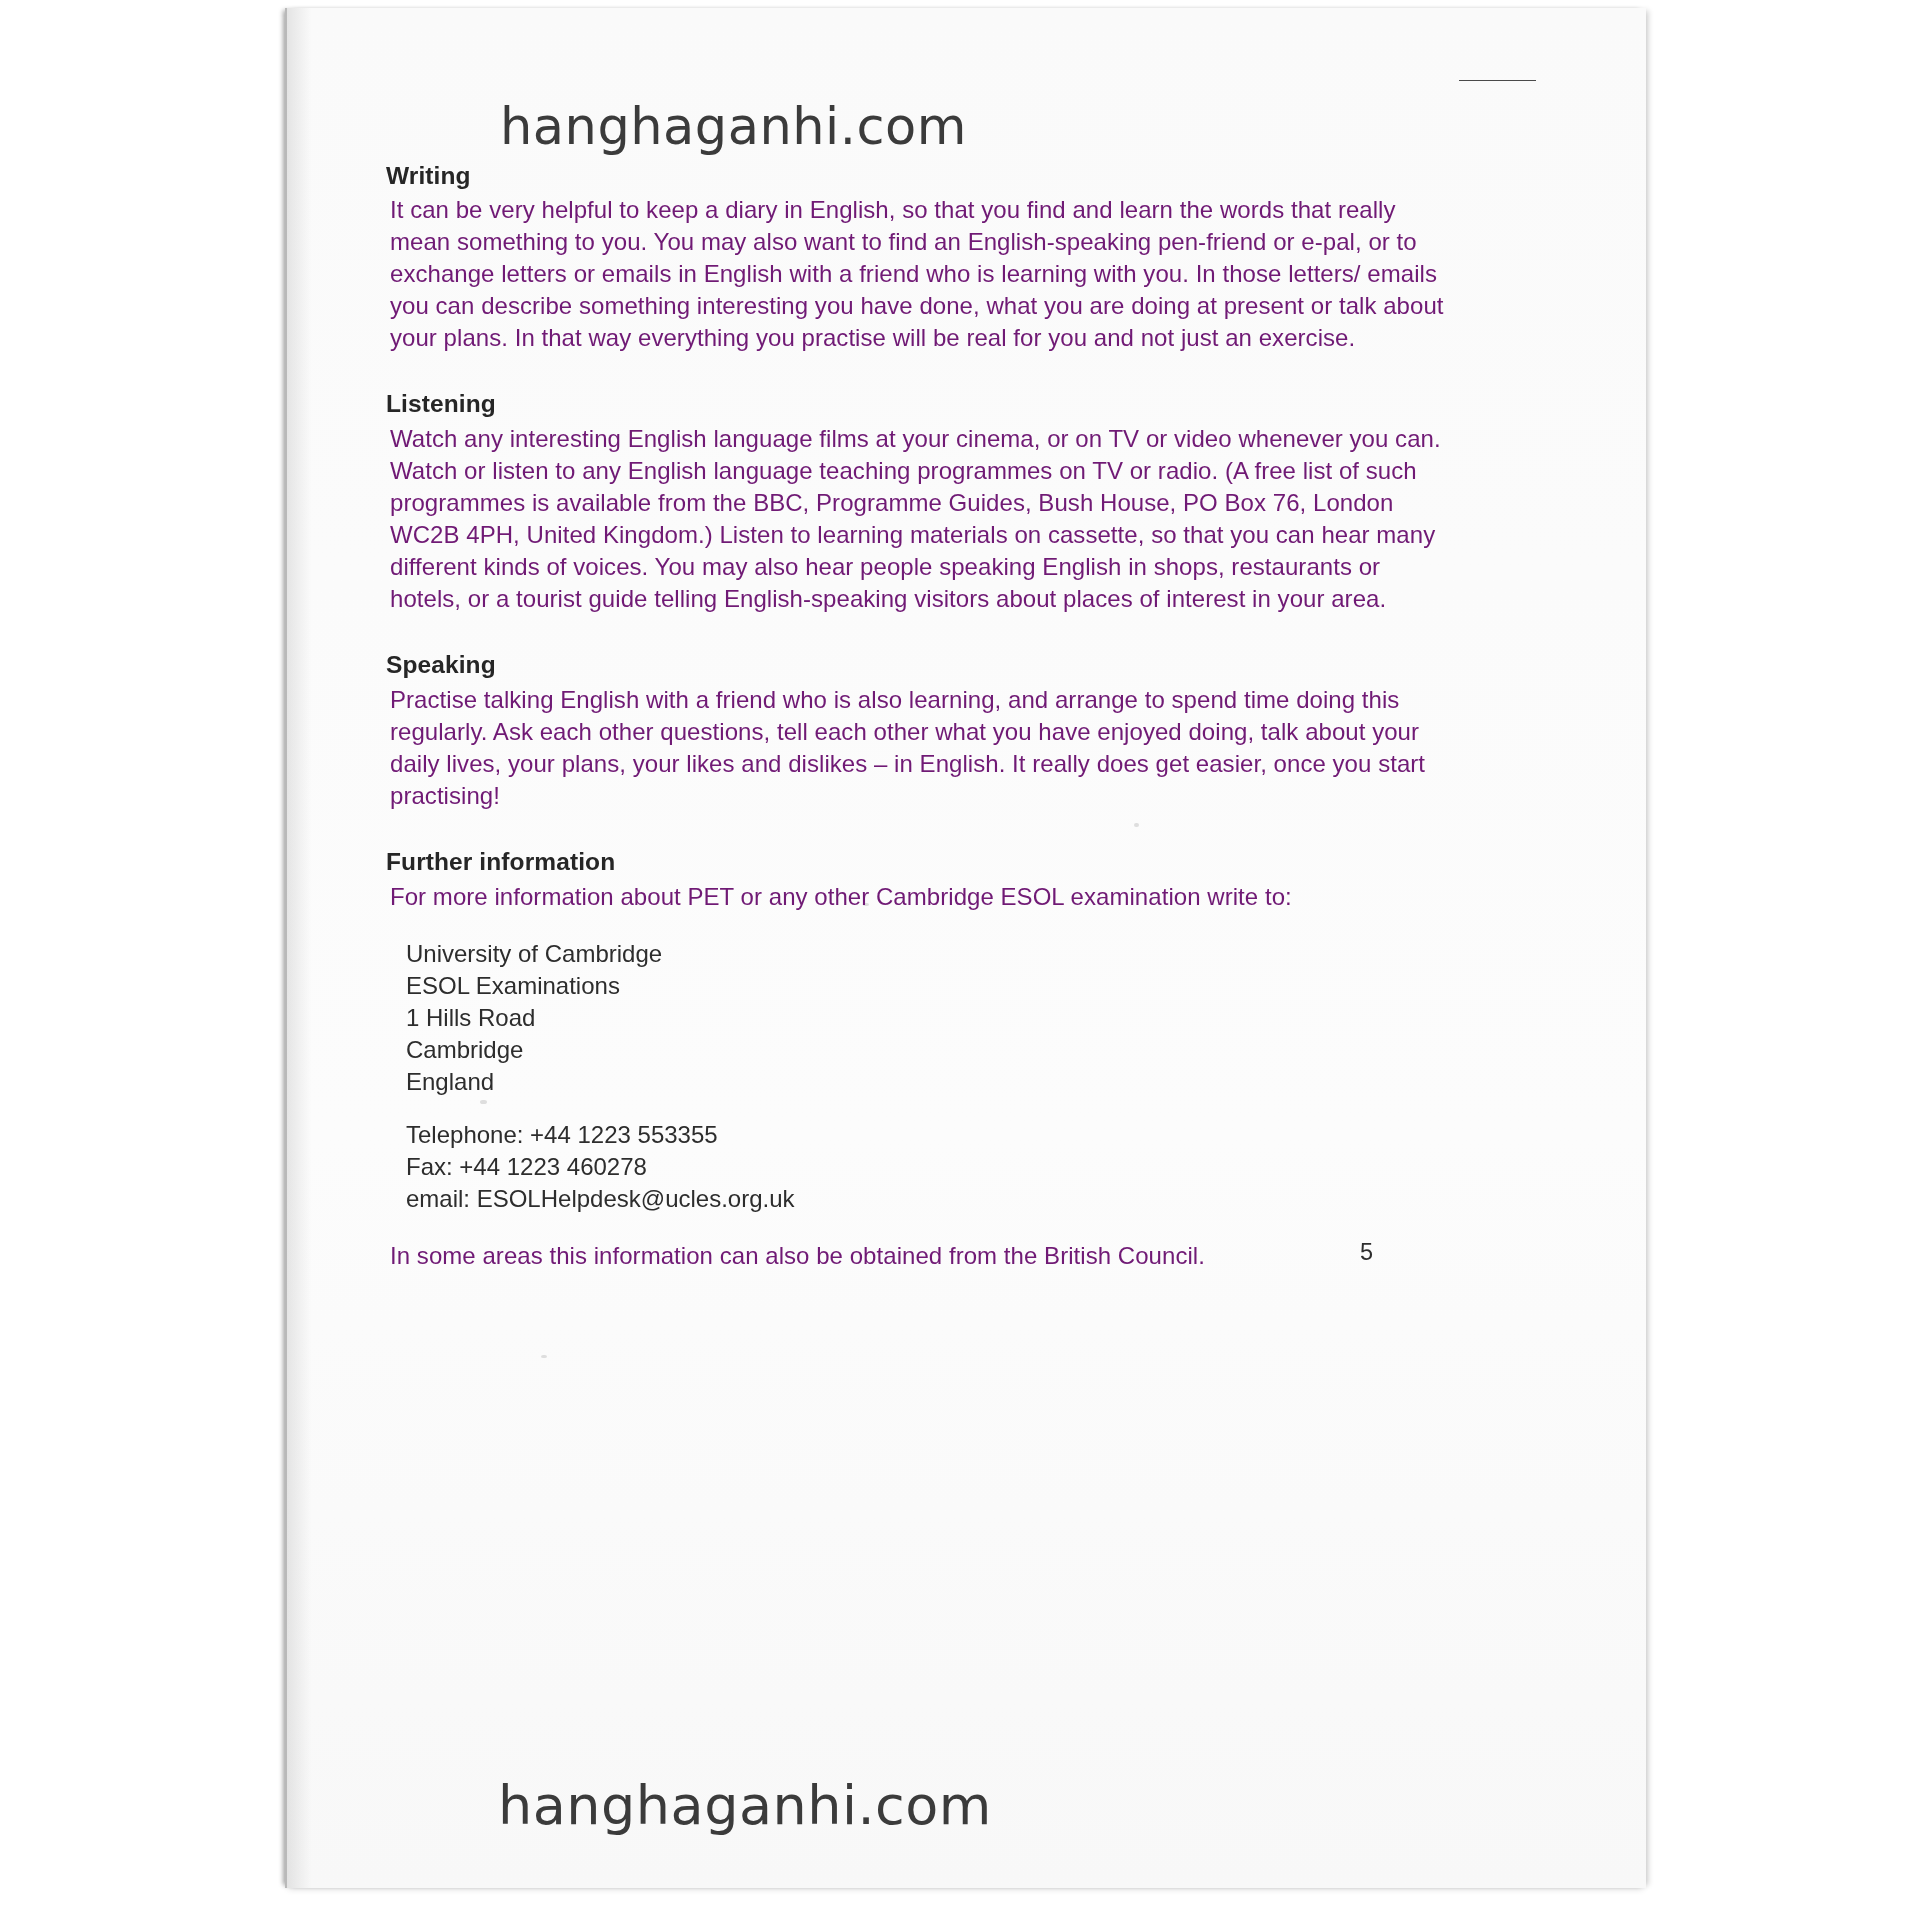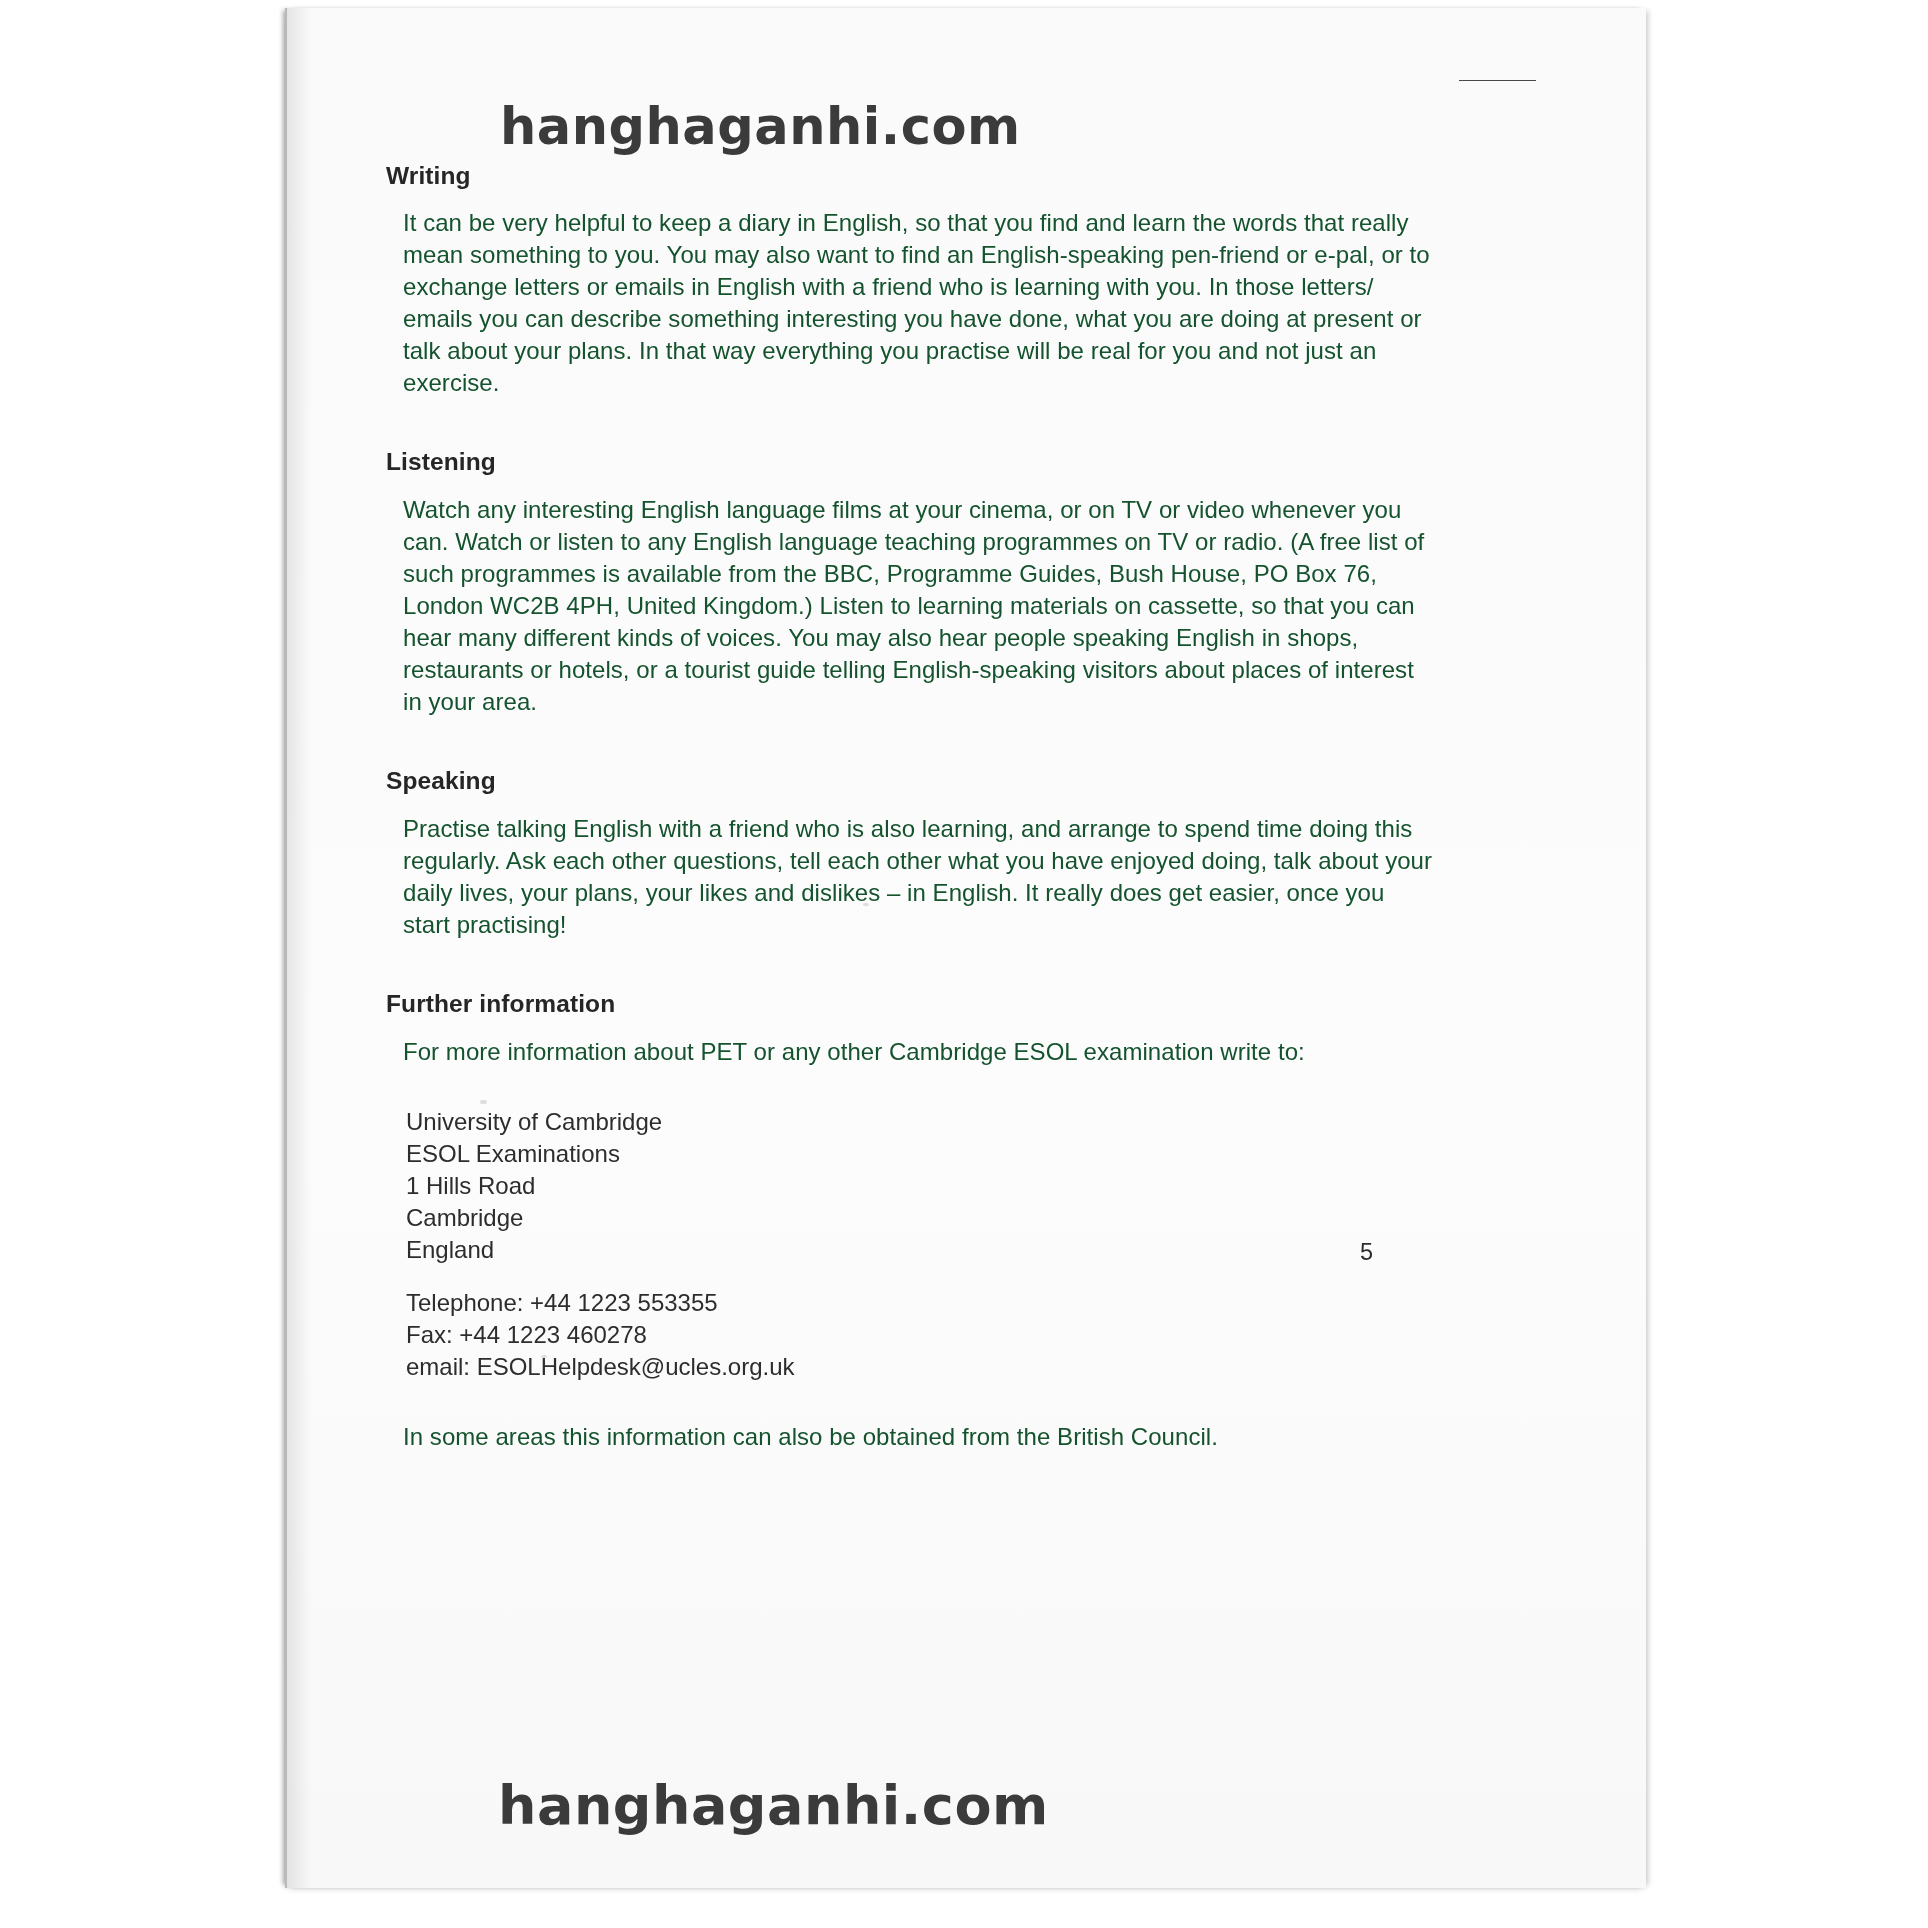--- a/index.html
+++ b/index.html
@@ -74,22 +74,22 @@
     font-weight: bold;
     letter-spacing: 0.1px;
     line-height: 1.22;
     margin: 0 0 3.8px 0;
     color: #262626;
   }
 
   .para {
     font-size: 24px;
     line-height: 32px;
-    margin: 17px;
-    color: #14532d;
+    margin: 4px;
+    color: #701a75;
     letter-spacing: 0.05px;
   }
 
   .block-gap {
     height: 31px;
   }
   .block-gap-sm {
     height: 21px;
   }
 
@@ -107,21 +107,21 @@
     left: 1073px;
     top: 1231px;
     font-size: 23.5px;
     color: #2d2d2d;
   }
 
   
   .watermark {
     position: absolute;
     font-family: "DejaVu Sans", sans-serif;
-    font-weight: 700;
+    font-weight: 400;
     color: #3b3b3b;
     white-space: nowrap;
     letter-spacing: 0.5px;
   }
   #watermark-top {
     left: 500px;
     top: 97px;
     font-size: 51px;
   }
   #watermark-bottom {

